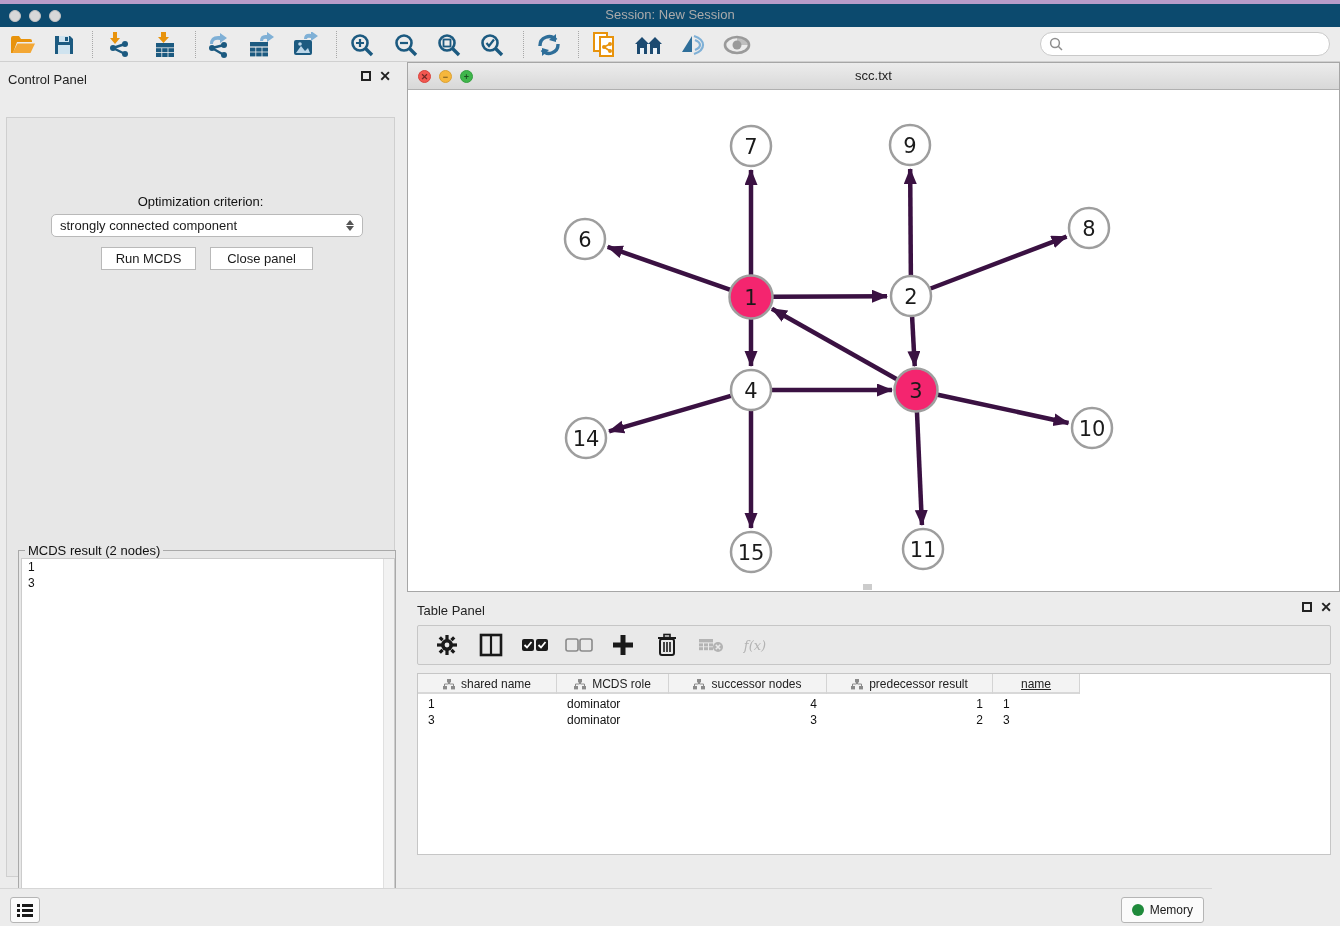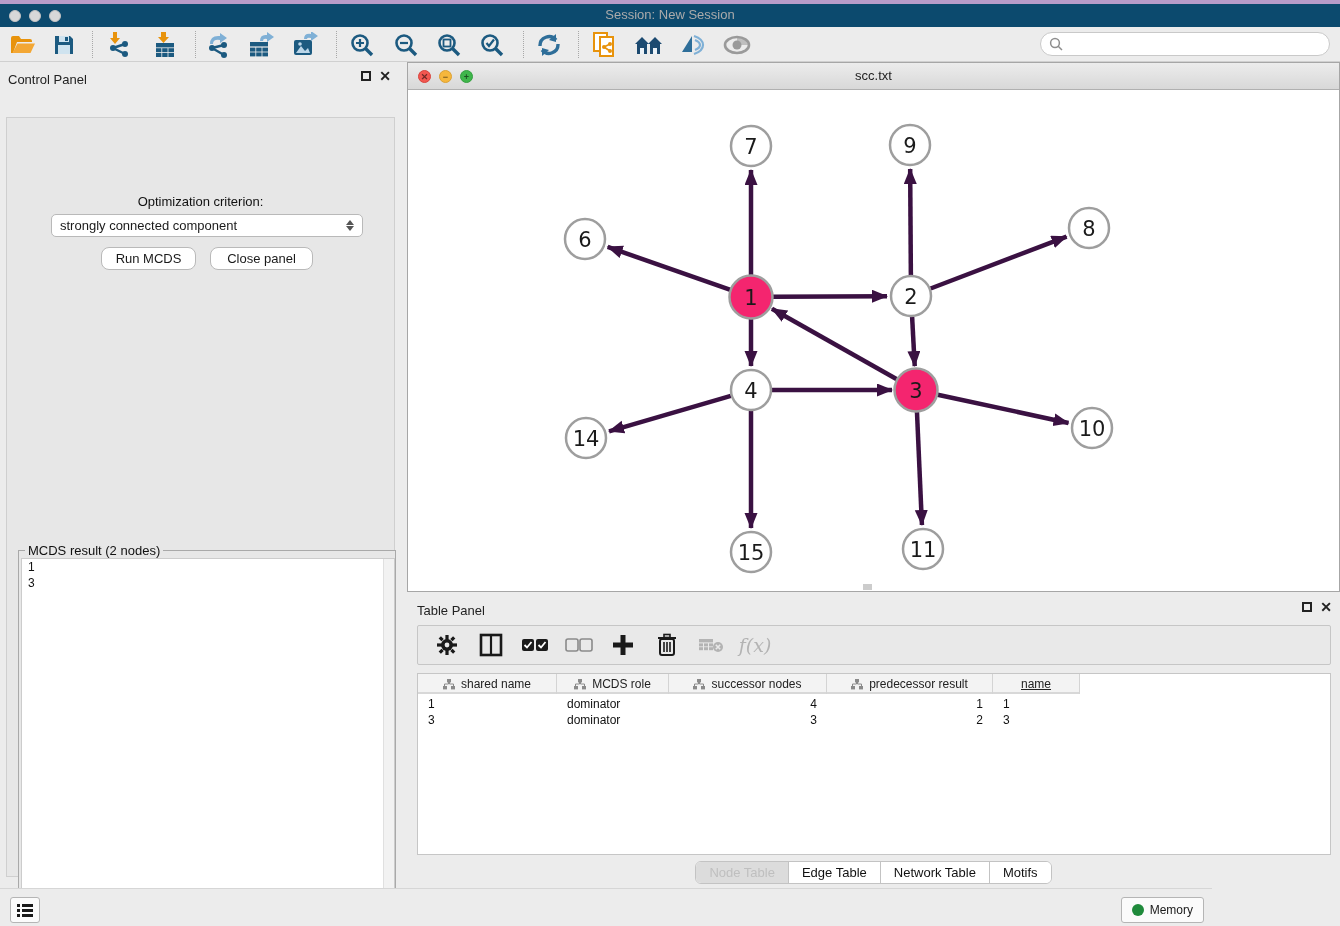--- a/index.html
+++ b/index.html
@@ -31,21 +31,21 @@
   .tabgroup .tab { padding:3px 13px; font-size:13px; background:#fff; color:#111; border-right:1px solid #c3c3c3; cursor:pointer; white-space:nowrap; }
   .tabgroup .tab:last-child { border-right:none; }
   .tabgroup .tab.active { background:#dcdcdc; color:#bfbfbf; }
   .cp-content { position:absolute; left:6px; top:55px; width:389px; height:760px; background:#e7e7e7; border:1px solid #cfcfcf; }
   .opt-label { position:absolute; left:0; top:76px; width:100%; text-align:center; font-size:13px; color:#111; }
   .dropdown { position:absolute; left:44px; top:96px; width:312px; height:23px; background:#fff; border:1px solid #b9b9b9; border-radius:5px; display:flex; align-items:center; padding:0 8px; cursor:pointer; }
   .dropdown .dd-text { flex:1; font-size:13px; }
   .dd-arrows { display:flex; flex-direction:column; gap:1px; align-items:center; }
   .dd-arrows .up { width:0;height:0;border-left:4px solid transparent;border-right:4px solid transparent;border-bottom:5px solid #555; }
   .dd-arrows .down { width:0;height:0;border-left:4px solid transparent;border-right:4px solid transparent;border-top:5px solid #555; }
-  .cp-btn { position:absolute; top:129px; height:23px; background:#fff; border:1px solid #b9b9b9; border-radius:8px; font-size:13px; text-align:center; line-height:21px; cursor:pointer; }
+  .cp-btn { position:absolute; top:129px; height:23px; background:#fff; border:1px solid #b9b9b9; border-radius:0; font-size:13px; text-align:center; line-height:21px; cursor:pointer; }
   .btn-run { left:94px; width:95px; }
   .btn-close { left:203px; width:103px; }
   .result-box { position:absolute; left:11px; top:432px; width:378px; height:378px; border:1px solid #a9a9a9; background:#e7e7e7; }
   .result-legend { position:absolute; left:6px; top:-8px; background:#e7e7e7; padding:0 3px; font-size:13px; color:#111; }
   .result-area { position:absolute; left:2px; top:7px; width:374px; height:369px; background:#fff; border:1px solid #ccc; overflow:hidden; }
   .result-area .line { padding:1px 6px; font-size:12px; color:#111; }
   .result-scroll { position:absolute; right:0; top:0; width:11px; height:100%; background:#f2f2f2; border-left:1px solid #e0e0e0; }
 
   
   .net-window { position:absolute; left:407px; top:62px; width:933px; height:530px; border:1px solid #a6a6a6; background:#fff; }
@@ -56,21 +56,21 @@
   .nt-yellow { left:31px; background:#f6b73c; border:1px solid #dba135; }
   .nt-green { left:52px; background:#3fb64b; border:1px solid #34a040; }
   .net-canvas { position:absolute; left:0; top:27px; width:931px; height:501px; background:#fff; }
   .canvas-thumb { position:absolute; left:455px; bottom:1px; width:9px; height:6px; background:#ccc; }
 
   
   .table-panel { position:absolute; left:407px; top:595px; width:933px; height:293px; background:#ececec; }
   .tp-toolbar { position:absolute; left:10px; top:30px; width:914px; height:40px; background:#e9e9e9; border:1px solid #c6c6c6; border-radius:2px; display:flex; align-items:center; gap:14px; padding-left:14px; }
   .tp-tool { width:30px; height:28px; display:flex; align-items:center; justify-content:center; cursor:pointer; }
   .tp-tool.disabled { cursor:default; }
-  .fx-label { font-style:italic; font-family:"DejaVu Serif", serif; font-size:19px; color:#b3b3b3; }
+  .fx-label { font-style:italic; font-family:"DejaVu Serif", serif; font-size:13px; color:#b3b3b3; }
   .tp-table { position:absolute; left:10px; top:78px; width:914px; height:182px; background:#fff; border:1px solid #c6c6c6; overflow:hidden; }
   .tp-header { position:absolute; left:0; top:0; height:20px; background:#f3f3f3; border-bottom:2px solid #d8d8d8; display:flex;text-align:right; }
   .th-cell { height:20px; border-right:1px solid #d4d4d4; display:flex; align-items:center; justify-content:center; gap:6px; font-size:12px; color:#222; cursor:pointer; }
   .tr-row { position:absolute; left:0; height:16px; display:flex; font-size:12px; color:#111; }
   .td-cell { padding:1px 10px; overflow:hidden; white-space:nowrap; }
   .td-right { text-align:right; }
   .tp-tabs { position:absolute; left:0; top:266px; width:100%; display:flex; justify-content:center; }
   .tp-head-row { position:absolute; left:10px; top:8px; font-size:13px; color:#222; }
   .tp-btns { position:absolute; right:8px; top:7px; display:flex; gap:8px; align-items:center; }
 
@@ -463,28 +463,20 @@
         </div>
         <div class="tr-row" style="top: 38px;">
           <div class="td-cell" style="width: 139px;">3</div>
           <div class="td-cell" style="width: 112px;">dominator</div>
           <div class="td-cell td-right" style="width: 158px;">3</div>
           <div class="td-cell td-right" style="width: 166px;">2</div>
           <div class="td-cell" style="width: 87px;">3</div>
         </div>
       </div>
   </div>
-  <div class="tp-tabs">
-    <div class="tabgroup">
-      <div class="tab active">Node Table</div>
-      <div class="tab">Edge Table</div>
-      <div class="tab">Network Table</div>
-      <div class="tab">Motifs</div>
-    </div>
-  </div>
 </div>
 
 <div class="statusbar">
   <div class="status-left-btn">
     <svg width="18" height="16" viewBox="0 0 18 16">
         <g fill="#1a1a1a">
           <rect x="1" y="2" width="3" height="3"></rect>
           <rect x="6" y="2" width="11" height="3"></rect>
           <rect x="1" y="7" width="3" height="3"></rect>
           <rect x="6" y="7" width="11" height="3"></rect>

